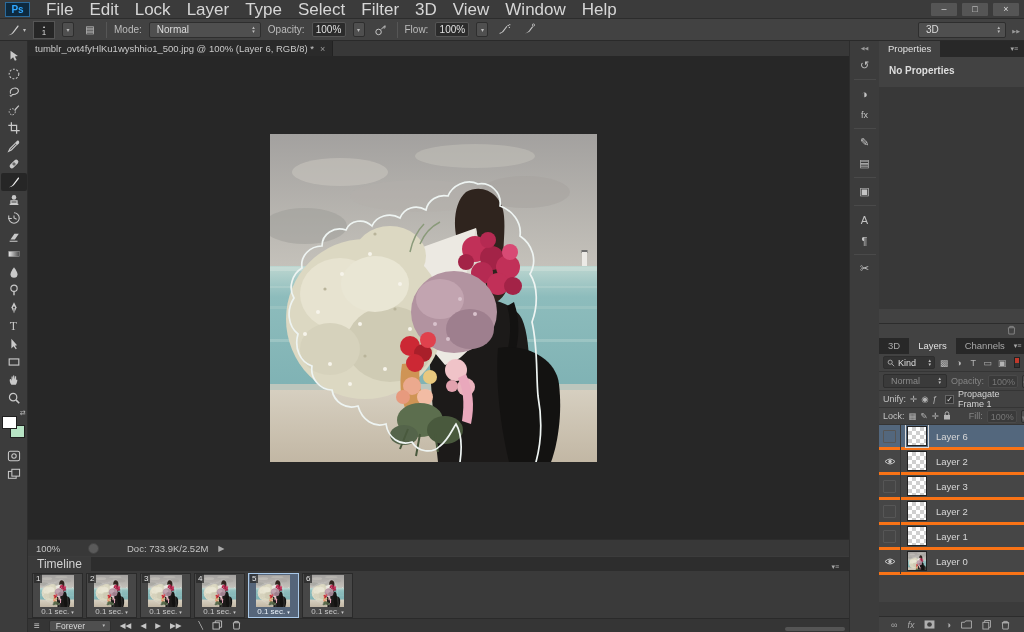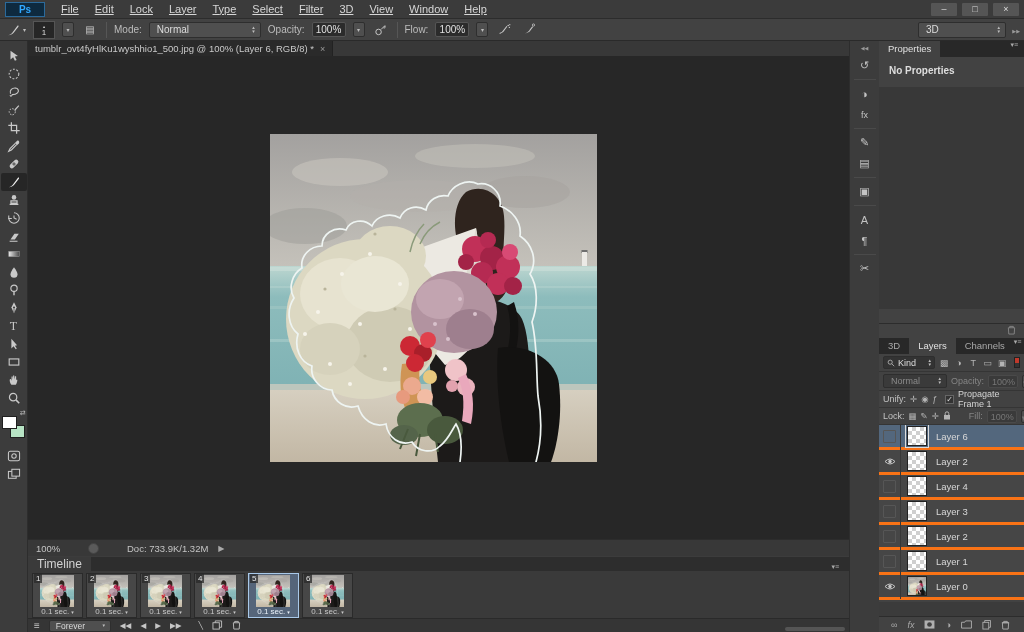--- a/index.html
+++ b/index.html
@@ -3,23 +3,23 @@
 <meta charset="utf-8">
 <style>
   * { margin:0; padding:0; box-sizing:border-box; }
   html,body { width:1024px; height:632px; overflow:hidden; background:#2b2b2b;
     font-family:"Liberation Sans", sans-serif; -webkit-font-smoothing:antialiased; }
   #app { position:relative; width:1024px; height:632px; background:#3c3c3c; font-size:10px; color:#cfcfcf; }
 
   
   #menubar { position:absolute; left:0; top:0; width:1024px; height:19px; background:#3b3b3b;
     display:flex; align-items:center; border-bottom:1px solid #2c2c2c; }
-  #pslogo { width:40px; height:15px; margin:0 8px 0 5px; background:#0e2a3f; color:#31a8ff;
+  #pslogo { width:25px; height:15px; margin:0 8px 0 5px; background:#0e2a3f; color:#31a8ff;
     border:1px solid #2b6a9b; font-size:10px; font-weight:bold; display:flex; align-items:center; justify-content:center; }
-  .menu-item { padding:0 8px; font-size:11px; color:#d6d6d6; height:19px; line-height:19px; cursor:default;text-decoration:underline; }
+  .menu-item { padding:0 8px; font-size:17px; color:#d6d6d6; height:19px; line-height:19px; cursor:default; }
   #winctrl { margin-left:auto; display:flex; gap:5px; margin-right:5px; }
   .wbtn { width:26px; height:13px; background:#555; color:#ddd; font-size:9px; line-height:12px;
     text-align:center; border-radius:1px; }
 
   
   #optionsbar { position:absolute; left:0; top:19px; width:1024px; height:22px; background:#424242;
     border-bottom:1px solid #2a2a2a; display:flex; align-items:center; gap:7px; padding:0 6px; }
   .opt-label { color:#bcbcbc; font-size:10px; }
   .dd { background:#4f4f4f; border:1px solid #2e2e2e; border-radius:2px; height:16px;
     display:flex; align-items:center; padding:0 4px 0 7px; color:#dcdcdc; font-size:10px; }
@@ -92,21 +92,21 @@
   #dock { position:absolute; left:849px; top:41px; width:30px; height:591px; background:#3c3c3c;
     border-left:1px solid #2d2d2d; display:flex; flex-direction:column; align-items:center; }
   #dock-collapse { font-size:5px; color:#9a9a9a; margin:4px 0 4px; }
   .dock-icon { width:24px; height:21px; display:flex; align-items:center; justify-content:center;
     color:#c3c3c3; font-size:11px; }
   .dock-icon.small { font-size:9px; }
   .dock-sep { width:22px; height:1px; background:#2e2e2e; border-bottom:1px solid #4a4a4a; margin:3px 0; }
 
   
   #panels { position:absolute; left:879px; top:41px; width:145px; height:591px; background:#3f3f3f; }
-  .ptabs { height:16px; background:#282828; display:flex; align-items:flex-start; }
+  .ptabs { height:16px; background:#282828; display:flex; align-items:center; }
   .ptab { padding:2px 9px; font-size:9.5px; color:#a8a8a8; height:16px; line-height:12px; }
   .ptab.active { background:#424242; color:#e0e0e0; }
   .pmenu { margin-left:auto; margin-right:6px; font-size:7px; color:#aaa; }
 
   #props-group { position:absolute; left:0; top:0; width:145px; height:297px; background:#424242; }
   #props-msg { font-size:10px; font-weight:bold; color:#dedede; padding:8px 0 0 10px; }
   #props-body { position:absolute; left:0; top:46px; width:145px; height:222px; background:#383838; }
   #props-foot { position:absolute; left:0; bottom:0; width:145px; height:15px; border-top:1px solid #2c2c2c;
     display:flex; align-items:center; justify-content:flex-end; padding-right:8px; }
 
@@ -469,21 +469,21 @@
 
   <div id="canvas">
     <svg id="artwork" viewBox="0 0 327 328">
         <use href="#art"></use>
       </svg>
   </div>
 
   <div id="statusbar">
     <span id="status-zoom">100%</span>
     <span id="status-circle"></span>
-    <span id="status-doc">Doc: 733.9K/1.32M</span>
+    <span id="status-doc">Doc: 733.9K/2.52M</span>
     <span id="status-arrow">▶</span>
   </div>
 
   <div id="timeline">
     <div id="tl-header">
       <span id="tl-tab">Timeline</span>
       <span id="tl-menu">▾≡</span>
     </div>
     <div id="tl-frames">
       <div class="frame">
@@ -674,27 +674,20 @@
         </div>
         <div class="layer-row">
           <div class="eye-well">
               <svg width="12" height="9" viewBox="0 0 12 9">
                 <path d="M1,4.5 Q6,-0.5 11,4.5 Q6,9.5 1,4.5 Z" fill="none" stroke="#c8c8c8"></path>
                 <circle cx="6" cy="4.5" r="1.7" fill="#c8c8c8"></circle>
               </svg>
             </div>
           <div class="lthumb"></div>
           <span class="lname">Layer 2</span>
-        </div>
-        <div class="layer-row">
-          <div class="eye-well">
-              <span class="eye-box"></span>
-            </div>
-          <div class="lthumb"></div>
-          <span class="lname">Layer 4</span>
         </div>
         <div class="layer-row">
           <div class="eye-well">
               <span class="eye-box"></span>
             </div>
           <div class="lthumb"></div>
           <span class="lname">Layer 3</span>
         </div>
         <div class="layer-row">
           <div class="eye-well">

